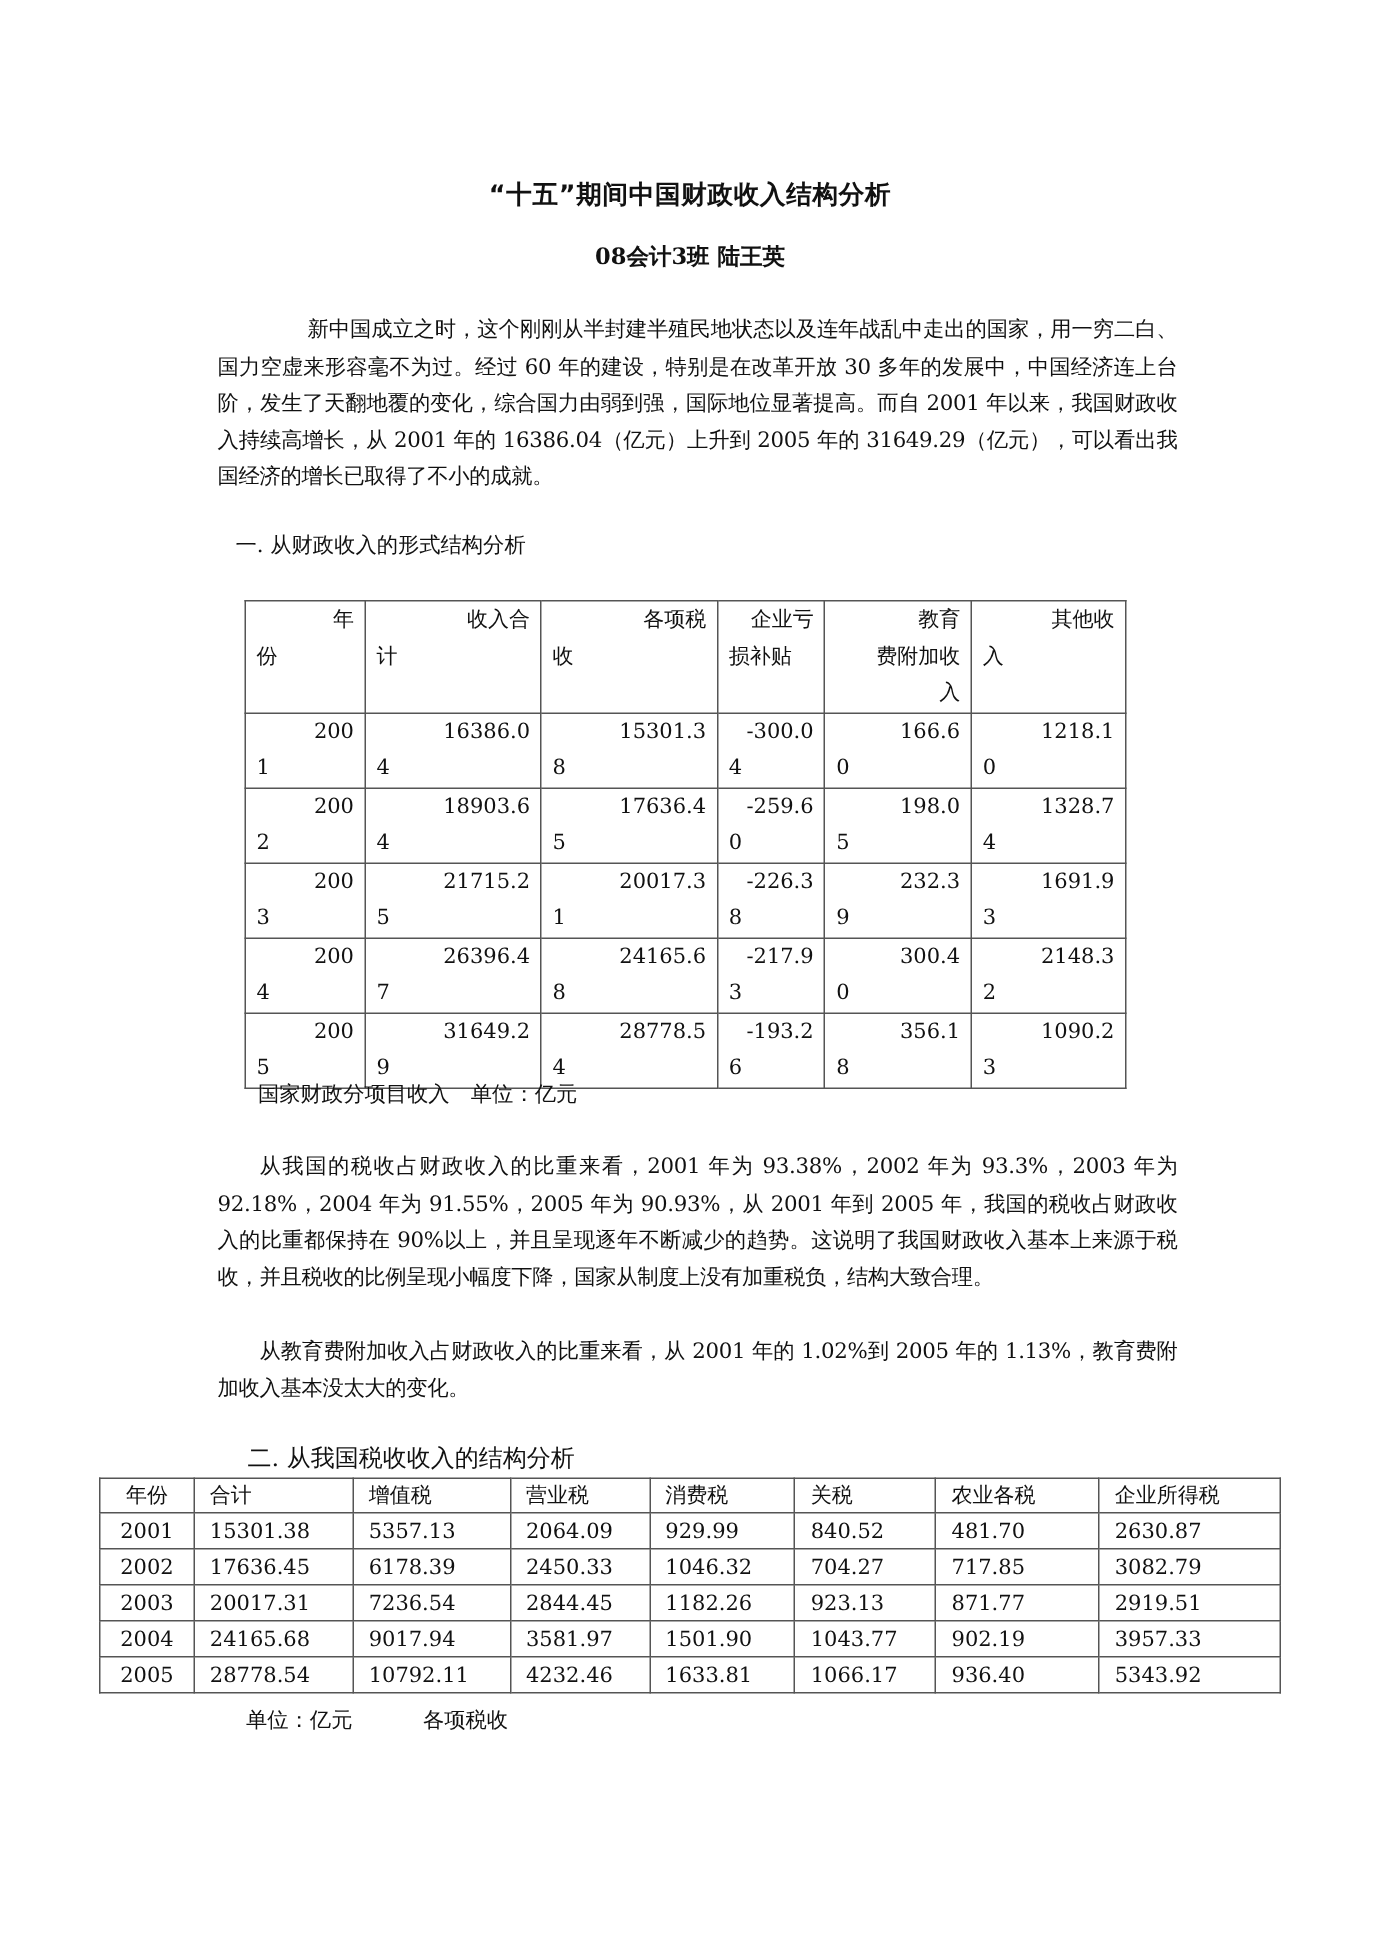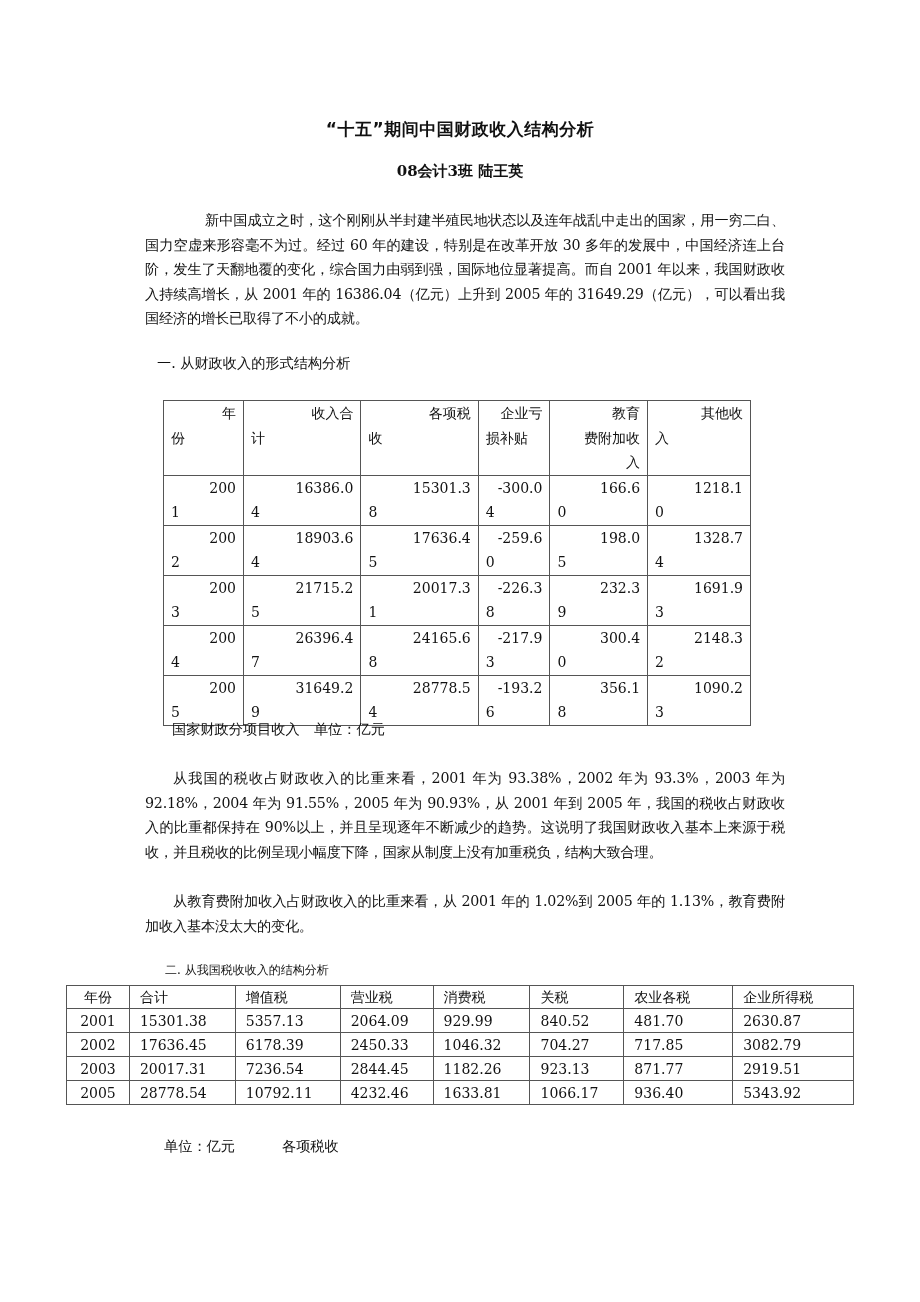--- a/index.html
+++ b/index.html
@@ -22,21 +22,21 @@
   #t1 td, #t1 th { border: 1.2px solid #555; vertical-align: top; padding: 0 7px;
                    font-weight: normal; line-height: 24.5px; }
   #t1 th { height: 73px; }
   #t1 td { height: 48px; }
   .split { display: block; }
   .split .top { display: block; text-align: right; }
   .split .bot { display: block; text-align: left; }
   #t1cap { left: 172px; top: 720px; font-size: 14.2px; }
   #p2 { top: 766px; }
   #p3 { top: 889px; }
-  #sec2 { left: 165px; top: 962px; font-size: 12px; }
+  #sec2 { left: 165px; top: 962px; font-size: 16px; }
   #t2 { left: 66px; top: 985px; width: 788px; font-size: 14px; }
   #t2 td, #t2 th { border: 1.2px solid #555; height: 23px; padding: 0 0 0 10px;
                    text-align: left; font-weight: normal; line-height: 22px; }
   #t2 td:first-child, #t2 th:first-child { padding-left: 0; text-align: center; }
   #t2cap { left: 164px; top: 1137px; font-size: 14.2px; }
   #t2cap span { display: inline-block; }
 </style>
 </head>
 <body>
 
@@ -328,20 +328,30 @@
         <td>2003</td>
         <td>20017.31</td>
         <td>7236.54</td>
         <td>2844.45</td>
         <td>1182.26</td>
         <td>923.13</td>
         <td>871.77</td>
         <td>2919.51</td>
       </tr>
       <tr>
+        <td>2004</td>
+        <td>24165.68</td>
+        <td>9017.94</td>
+        <td>3581.97</td>
+        <td>1501.90</td>
+        <td>1043.77</td>
+        <td>902.19</td>
+        <td>3957.33</td>
+      </tr>
+      <tr>
         <td>2005</td>
         <td>28778.54</td>
         <td>10792.11</td>
         <td>4232.46</td>
         <td>1633.81</td>
         <td>1066.17</td>
         <td>936.40</td>
         <td>5343.92</td>
       </tr>
     </tbody>

